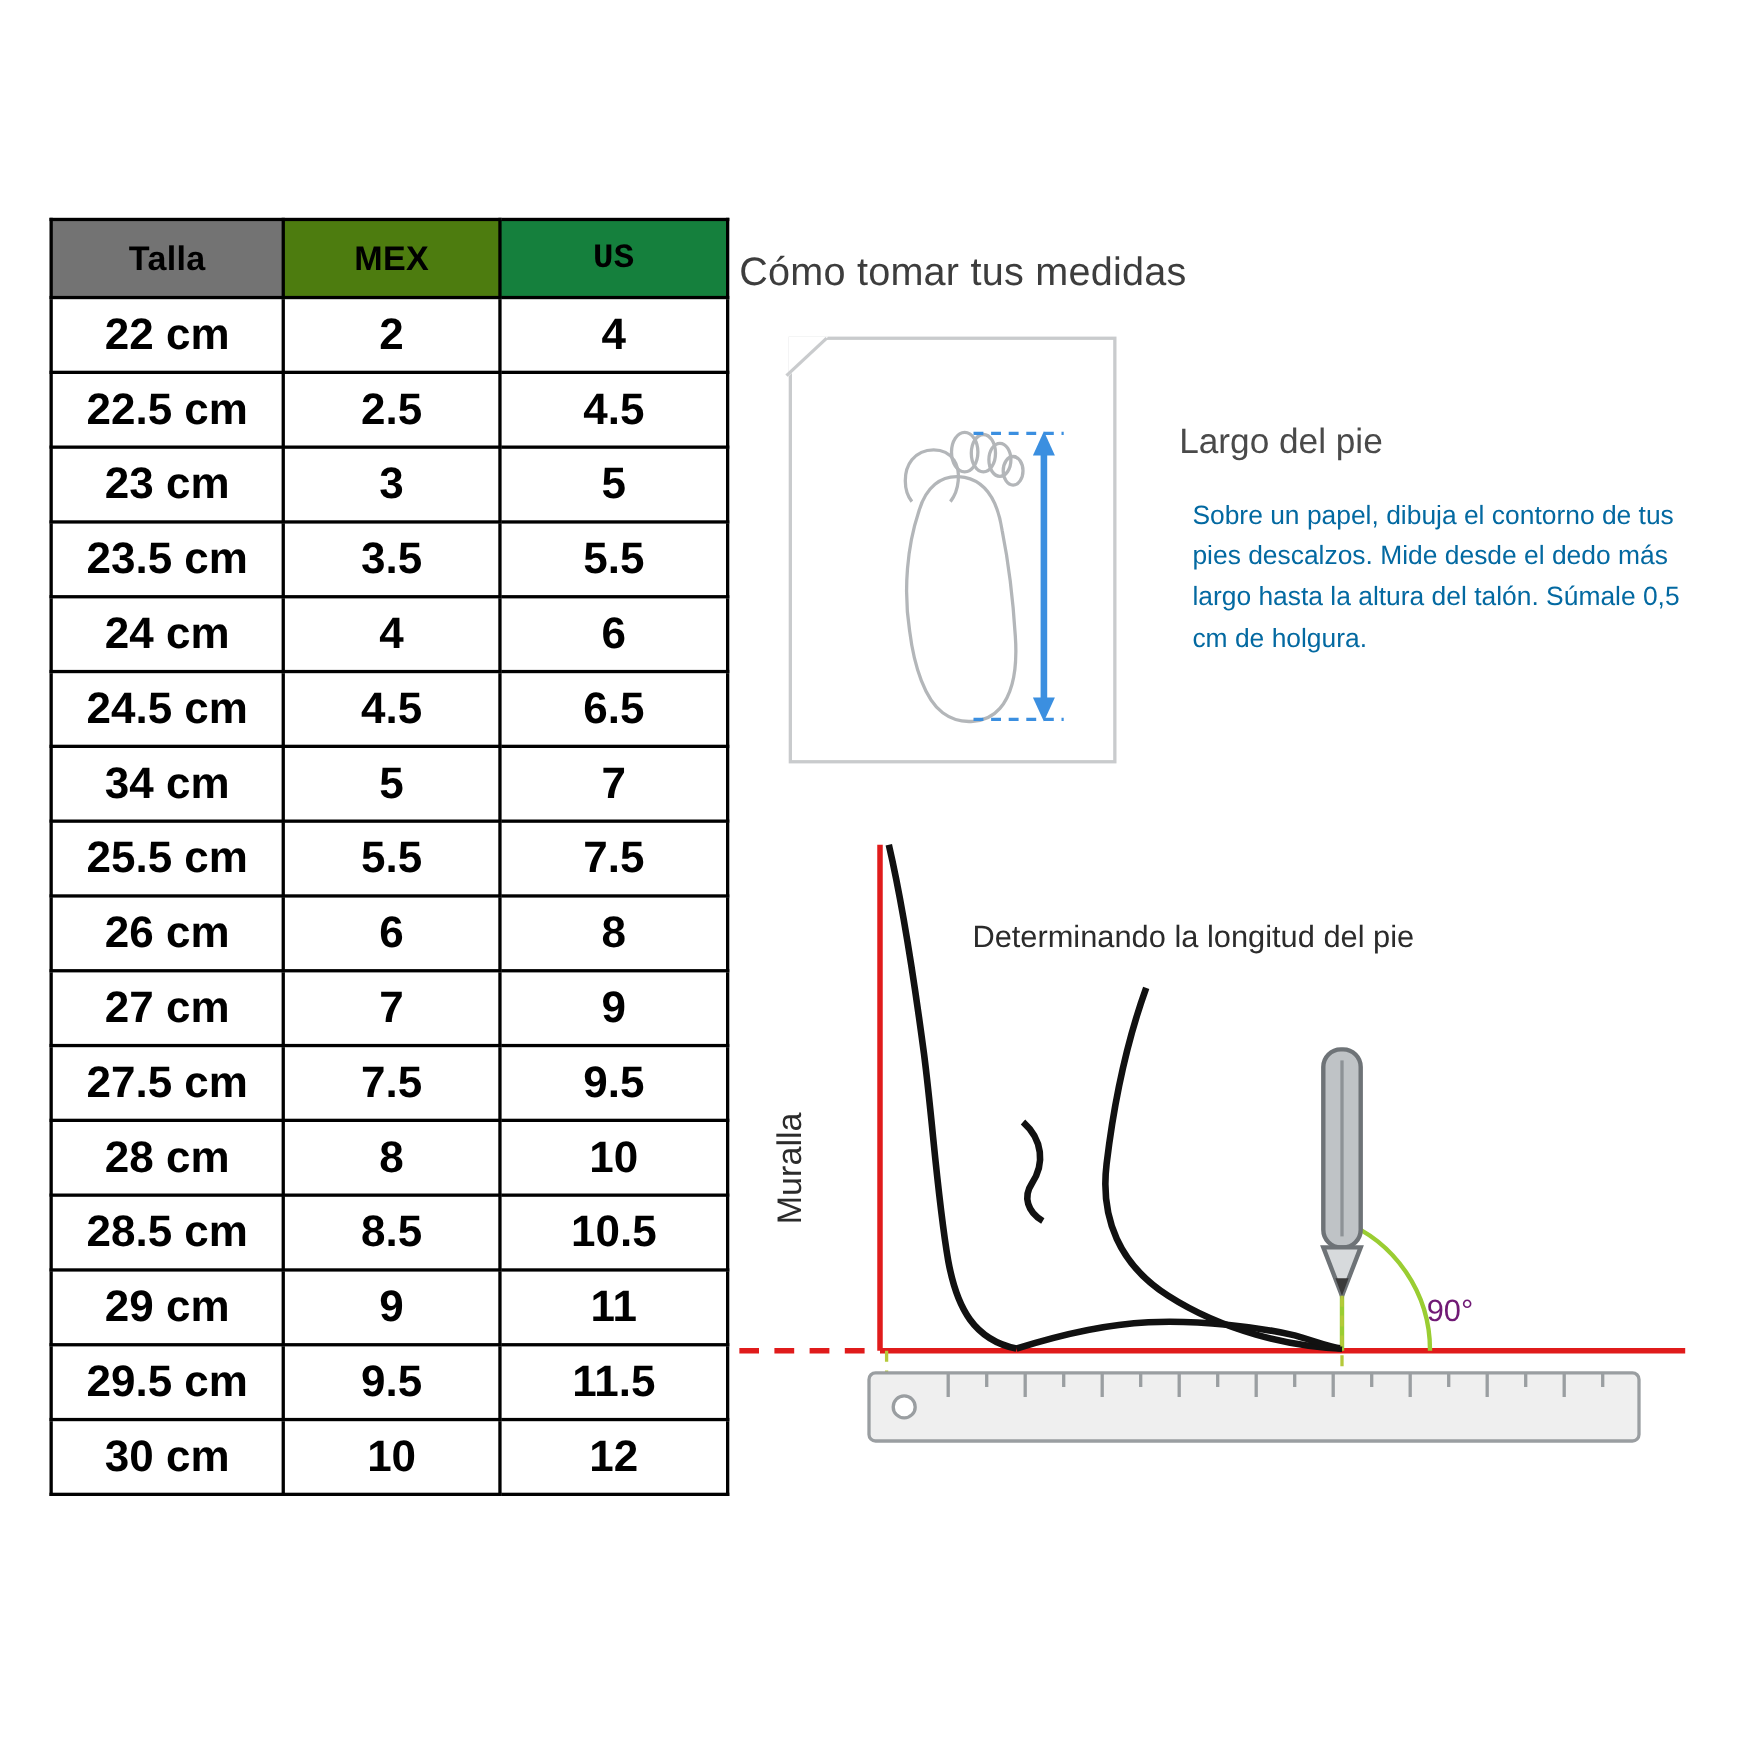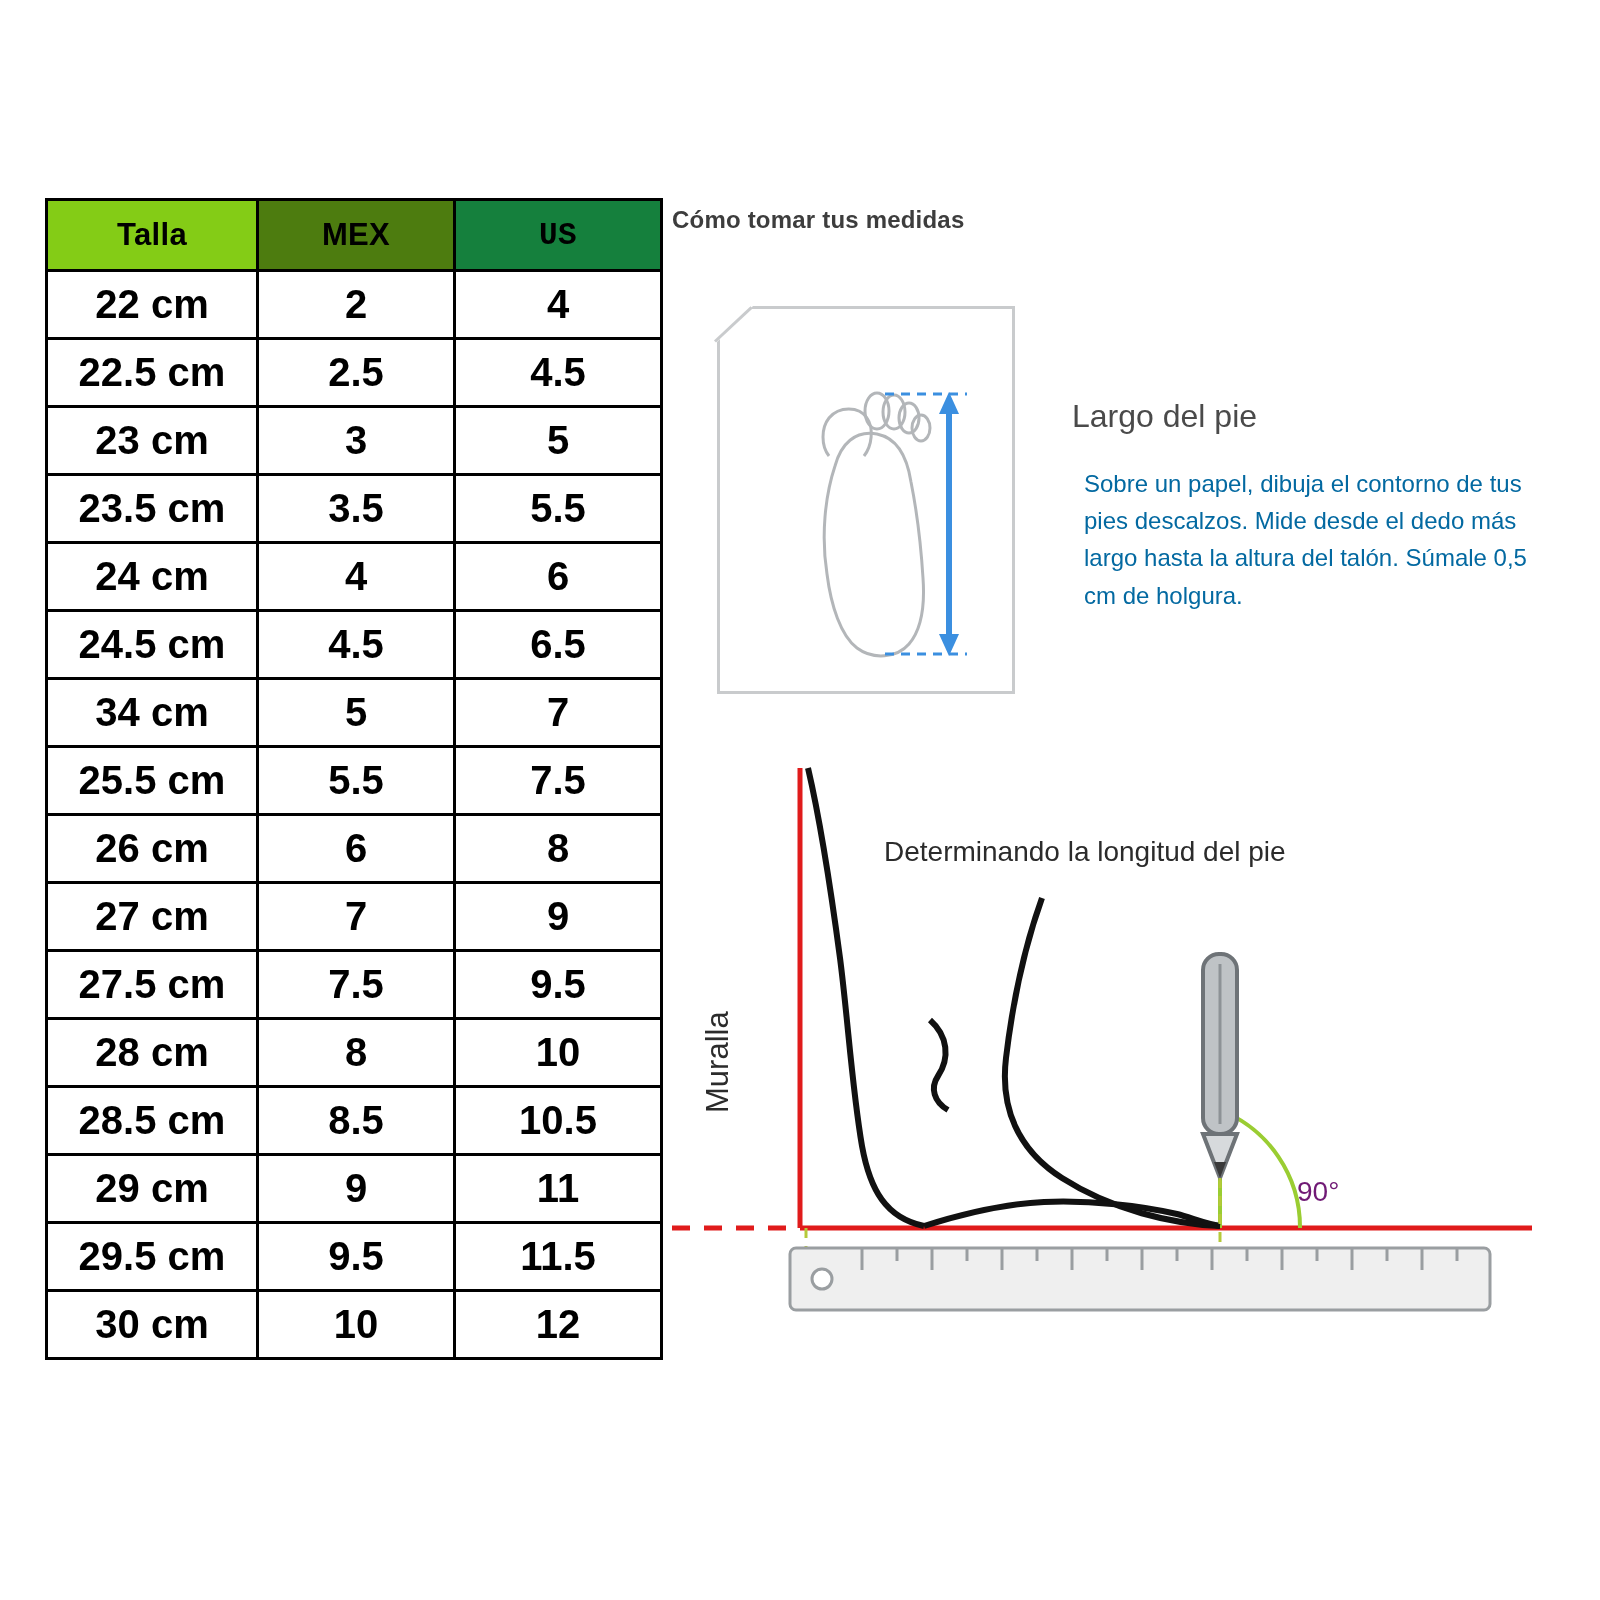--- a/index.html
+++ b/index.html
@@ -37,37 +37,37 @@
   }
   table.size-table th {
     height: 66px;
     font-size: 31px;
     letter-spacing: 0.3px;
   }
   table.size-table td {
     height: 63px;
     font-size: 40px;
   }
-  th.th-talla { background: #84cc16; width: 206px; }
+  th.th-talla { background: #737373; width: 206px; }
   th.th-mex   { background: #4d7c0f; width: 192px; }
   th.th-us    { background: #15803d; width: 202px; font-family: Liberation Mono, monospace; }
 
   
   #right-panel {
     position: absolute;
     left: 672px;
     top: 198px;
     width: 880px;
   }
   #right-title {
-    font-size: 24px;
-    font-weight: bold;
+    font-size: 36px;
+    font-weight: normal;
     color: #3d3d3d;
     letter-spacing: 0.2px;
-    margin: 8px 0 0 0;
+    margin: 28px 0 0 0;
   }
 
   
   #paper-block {
     position: absolute;
     left: 45px;
     top: 108px;
     width: 300px;
     height: 390px;
   }
@@ -92,21 +92,21 @@
     width: 50px; height: 3px;
     background: #c9cbcd;
     transform: rotate(-43deg);
     transform-origin: left center;
   }
 
   
   #largo-block {
     position: absolute;
     left: 400px;
-    top: 200px;
+    top: 185px;
     width: 470px;
   }
   #largo-title {
     font-size: 32px;
     font-weight: normal;
     color: #4a4a4a;
     margin: 0 0 30px 0;
   }
   #largo-text {
     font-size: 24px;

